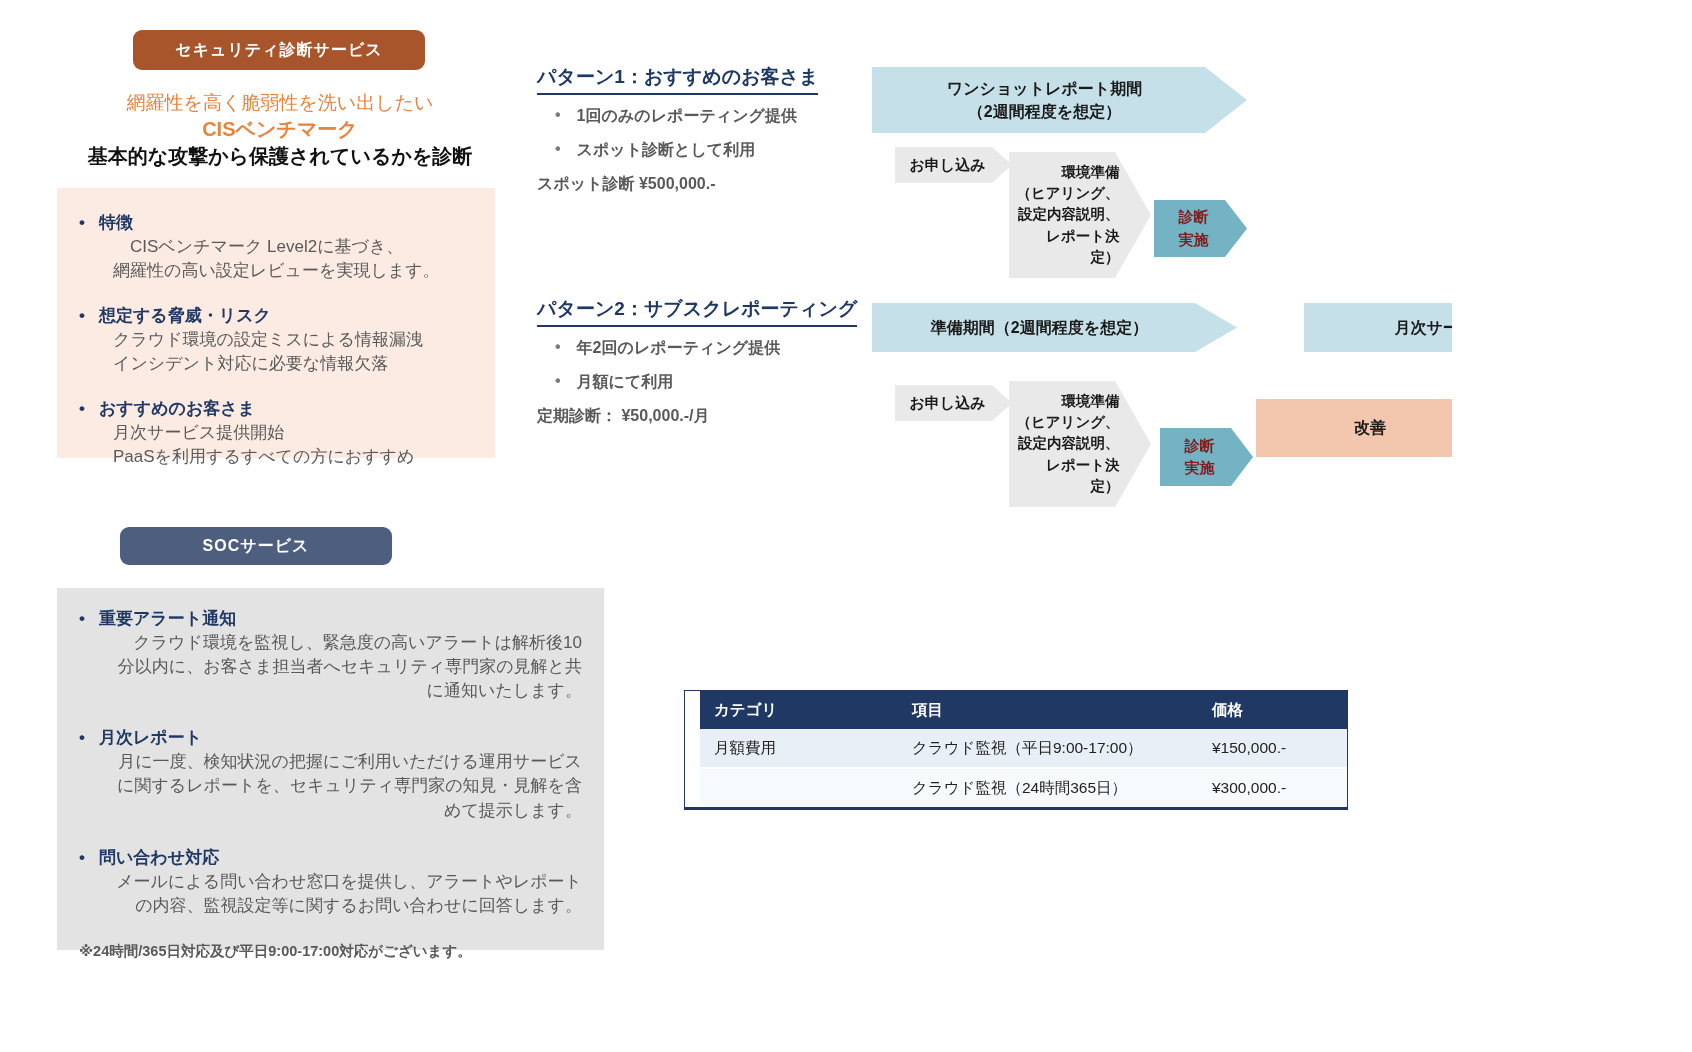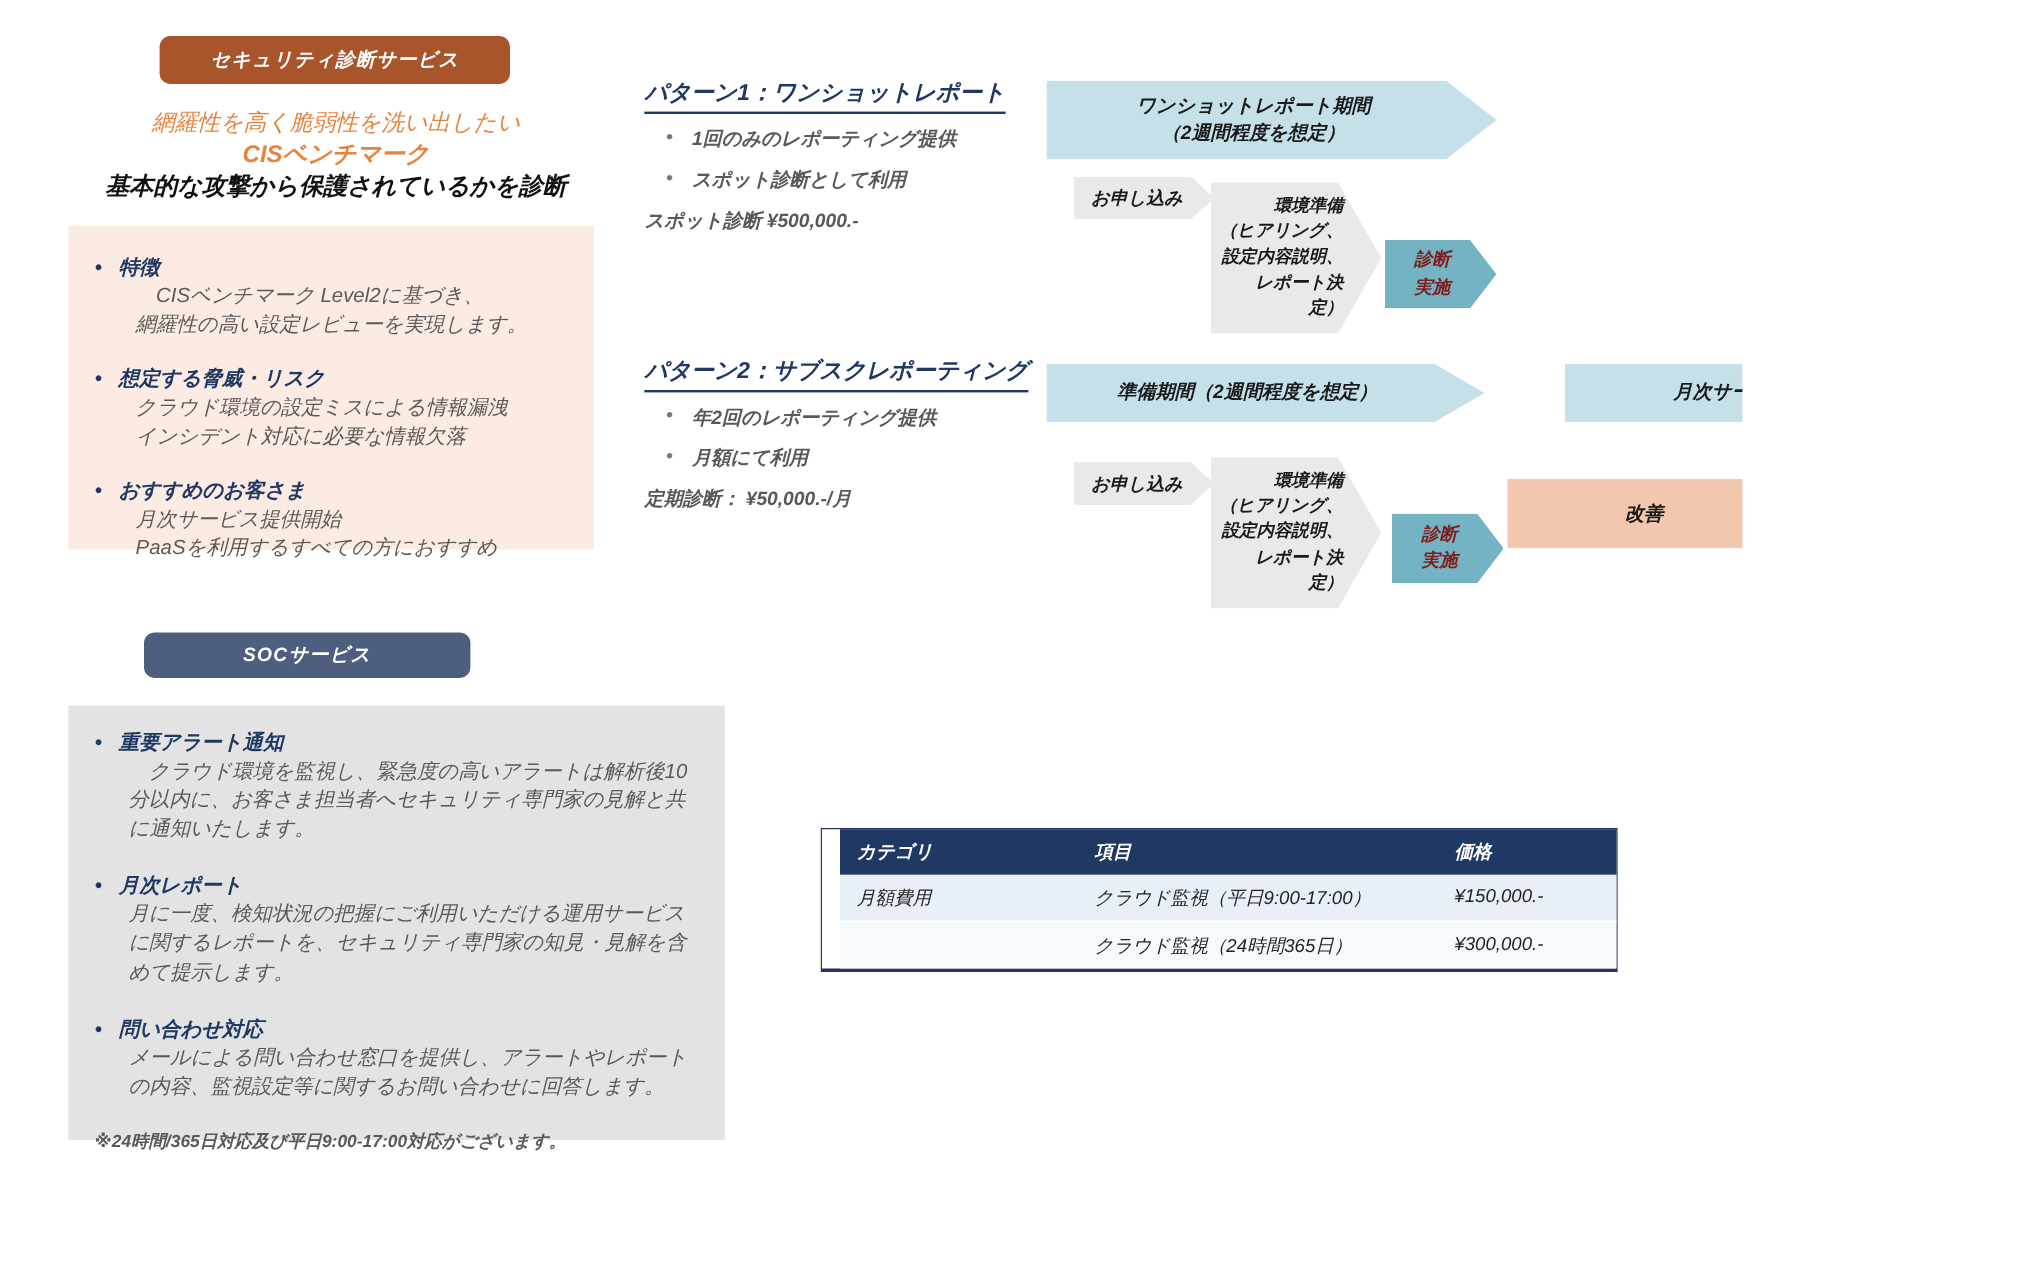--- a/index.html
+++ b/index.html
@@ -1,17 +1,17 @@
 <!DOCTYPE html>
 <html><head>
 <meta charset="utf-8">
 <style>
   html,body{margin:0;padding:0;background:#ffffff;}
   body{font-family:"Liberation Sans","DejaVu Sans",sans-serif;color:#333;}
-  #canvas{position:relative;width:1452px;height:1052px;background:#ffffff;overflow:hidden;font-style:italic;}
+  #canvas{position:relative;width:1452px;height:1052px;background:#ffffff;overflow:hidden;}
 
   .pre{white-space:pre-line;}
 
   
   .badge{position:absolute;display:flex;align-items:center;justify-content:center;
          color:#fff;font-weight:bold;font-size:16px;letter-spacing:1px;border-radius:9px;}
   .badge.security{left:133px;top:30px;width:292px;height:40px;background:#a8552c;}
   .badge.soc{left:120px;top:527px;width:272px;height:38px;background:#4e5e7e;}
 
   
@@ -22,21 +22,21 @@
 
   
   .panel{position:absolute;box-sizing:border-box;}
   .panel.pink{left:57px;top:188px;width:438px;height:270px;background:#fcebe2;padding:24px 22px;}
   .panel.gray{left:57px;top:588px;width:547px;height:362px;background:#e3e3e3;padding:20px 22px;}
   .feat{margin-bottom:22px;}
   .feat .t{display:flex;gap:14px;font-weight:bold;color:#1f3864;font-size:17px;line-height:1.35;}
   .feat .t .dot{font-size:17px;}
   .feat .b{margin-left:34px;color:#595959;font-size:17px;line-height:1.42;}
   .panel.gray .feat{margin-bottom:24px;}
-  .panel.gray .feat .b{margin-left:28px;}
+  .panel.gray .feat .b{margin-left:28px;text-align:right;}
   .note{font-size:14.5px;font-weight:bold;color:#595959;margin-top:18px;}
 
   
   .ptitle{position:absolute;font-size:19px;font-weight:bold;color:#1f3864;
           border-bottom:2px solid #1f3864;padding-bottom:3px;}
   .pt1-title{left:537px;top:64px;}
   .pt2-title{left:537px;top:296px;}
   .pbullet{position:absolute;display:flex;gap:16px;font-size:16px;font-weight:600;color:#595959;}
   .pbullet .dot{color:#7a7a7a;}
   .pprice{position:absolute;font-size:16px;font-weight:600;color:#595959;}
@@ -106,21 +106,21 @@
     <div class="feat">
       <div class="t">
           <span class="dot">•</span>
         <span>おすすめのお客さま</span>
         </div>
       <div class="b pre">月次サービス提供開始
 PaaSを利用するすべての方におすすめ</div>
     </div>
   </div>
 
-  <div class="ptitle pt1-title">パターン1：ワンショットレポート</div>
+  <div class="ptitle pt1-title">パターン1：おすすめのお客さま</div>
   <div class="pbullet" style="left:555px;top:106px;">
     <span class="dot">•</span>
     <span>1回のみのレポーティング提供</span>
   </div>
   <div class="pbullet" style="left:555px;top:140px;">
     <span class="dot">•</span>
     <span>スポット診断として利用</span>
   </div>
   <div class="pprice" style="left:537px;top:174px;">スポット診断 ¥500,000.-</div>
 

